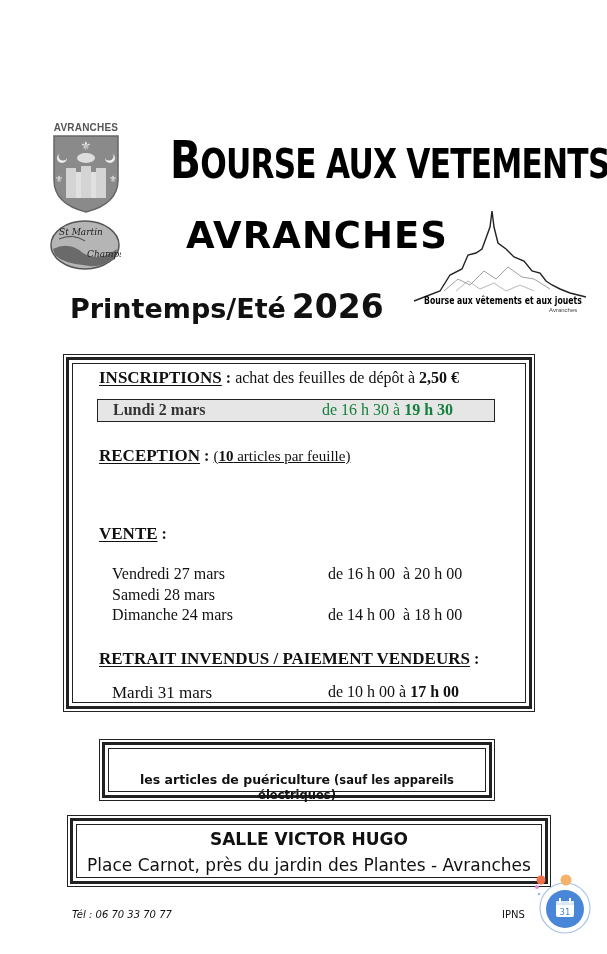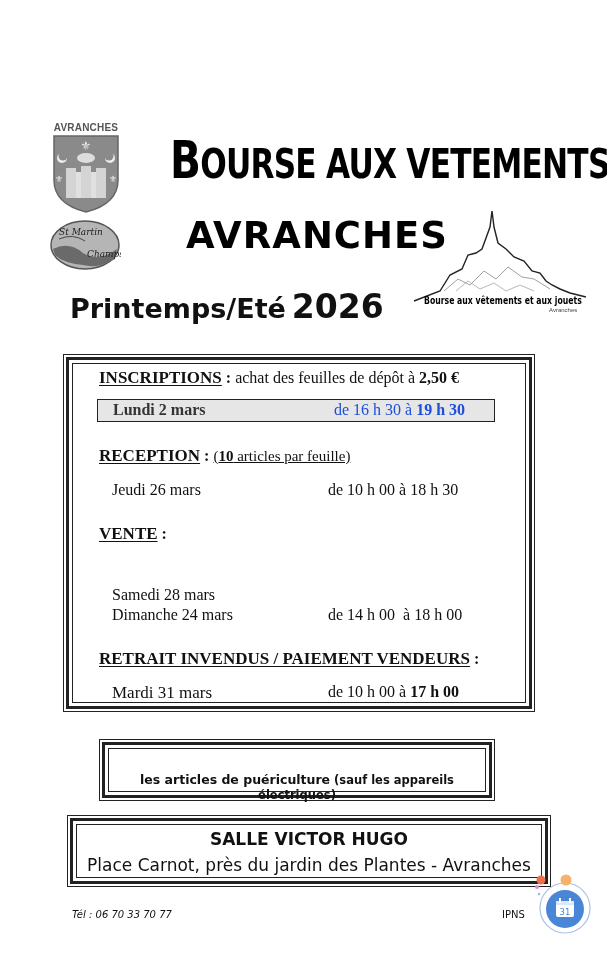--- a/index.html
+++ b/index.html
@@ -99,33 +99,33 @@
 </div>
 
 <div class="abs frame mainbox">
   <div class="inner"></div>
 
   <div class="sec-row" style="top:8px;">
     <span class="sec-title">INSCRIPTIONS</span><b> : </b><span>achat des feuilles de dépôt à </span><b>2,50 €</b>
   </div>
   <div class="highlight">
     <span class="day" style="top:1px; font-weight:bold; color:#333;">Lundi 2 mars</span>
-    <span class="time" style="top:1px; left:236px; color:#1d4ed8;"><span>de 16 h 30 à </span><b>19 h 30</b></span>
+    <span class="time" style="top:1px; left:224px; color:#15803d;"><span>de 16 h 30 à </span><b>19 h 30</b></span>
   </div>
 
   <div class="sec-row" style="top:86px;">
     <span class="sec-title">RECEPTION</span><b> : </b><span style="text-decoration:underline; font-size:15px;"><span>(</span><b>10</b><span> articles par feuille)</span></span>
   </div>
-  <div style="position:absolute; left:28px; top:121px; width:400px; height:20px;">
-    <span class="day">Jeudi 26 mars</span>
-    <span class="time">de 10 h 00 à 18 h 30</span>
-  </div>
 
   <div class="sec-row" style="top:164px;">
     <span class="sec-title">VENTE</span><b> :</b>
+  </div>
+  <div style="position:absolute; left:28px; top:205px; width:400px; height:20px;">
+    <span class="day">Vendredi 27 mars</span>
+    <span class="time" style="white-space:pre;">de 16 h 00  à 20 h 00</span>
   </div>
   <div style="position:absolute; left:28px; top:226px; width:400px; height:20px;">
     <span class="day">Samedi 28 mars</span>
   </div>
   <div style="position:absolute; left:28px; top:246px; width:400px; height:20px;">
     <span class="day">Dimanche 24 mars</span>
     <span class="time" style="white-space:pre;">de 14 h 00  à 18 h 00</span>
   </div>
 
   <div class="sec-row" style="top:289px;">

